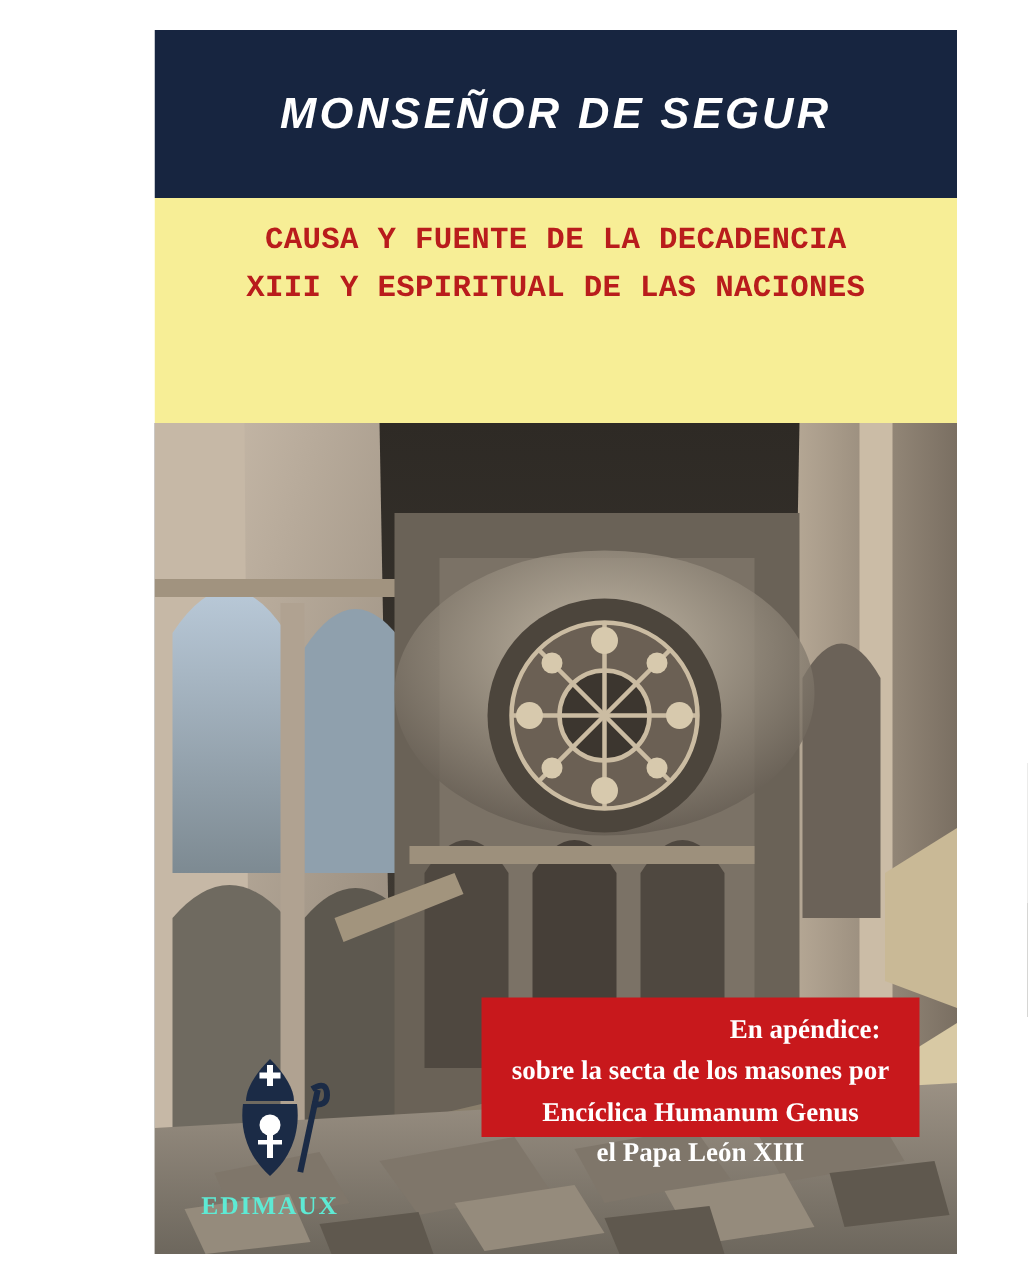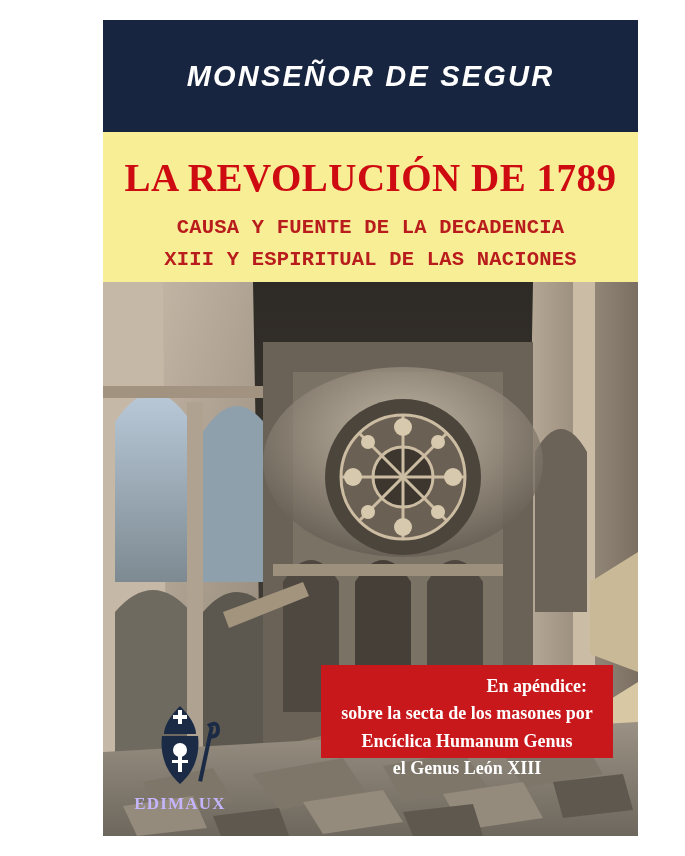--- a/index.html
+++ b/index.html
@@ -130,36 +130,35 @@
     width: 92px;
     height: 92px;
     margin: 0 auto 2px auto;
     position: relative;
   }
   .pub-name {
     font-family: "Liberation Serif", serif;
     font-weight: bold;
     font-size: 17px;
     letter-spacing: 1.2px;
-    color: #c4b5fd;
+    color: #5eead4;
   }
 </style>
 </head>
 <body>
 
 <div class="page">
 
   <div class="cover">
 
     <div class="author-band">
       <div class="author-name">MONSEÑOR DE SEGUR</div>
     </div>
 
     <div class="title-band">
-      <div class="main-title">LA REVOLUCIÓN DE 1789</div>
       <div class="subtitle">CAUSA Y FUENTE DE LA DECADENCIA</div>
       <div class="subtitle" style="padding-top:2px">XIII Y ESPIRITUAL DE LAS NACIONES</div>
     </div>
 
     <div class="photo">
       <svg width="535" height="554" viewBox="0 0 535 554" xmlns="http://www.w3.org/2000/svg" aria-hidden="true">
         <defs>
           <linearGradient id="skyGrad" x1="0" y1="0" x2="0" y2="1">
             <stop offset="0%" stop-color="#b9c9d8"></stop>
             <stop offset="100%" stop-color="#7d8a92"></stop>
@@ -255,21 +254,21 @@
           <polygon points="110,534 176,526 186,554 118,554"></polygon>
           <polygon points="300,530 370,522 380,554 310,554"></polygon>
           <polygon points="450,500 520,492 530,528 460,536"></polygon>
         </g>
       </svg>
 
       <div class="appendix-box">
         <span class="appendix-line first">En apéndice:</span>
         <span class="appendix-line">sobre la secta de los masones por</span>
         <span class="appendix-line">Encíclica  Humanum Genus</span>
-        <span class="appendix-line">el Genus León XIII</span>
+        <span class="appendix-line">el Papa León XIII</span>
       </div>
 
       <div class="publisher">
         <div class="pub-mark">
           <svg width="92" height="92" viewBox="0 0 92 92" xmlns="http://www.w3.org/2000/svg" aria-hidden="true">
             <g fill="#1b2b46">
 
               <path d="M46 6 C36 16 30 26 30 34 L62 34 C62 26 56 16 46 6 Z"></path>
 
               <rect x="44" y="10" width="4" height="14" fill="#ffffff"></rect>

